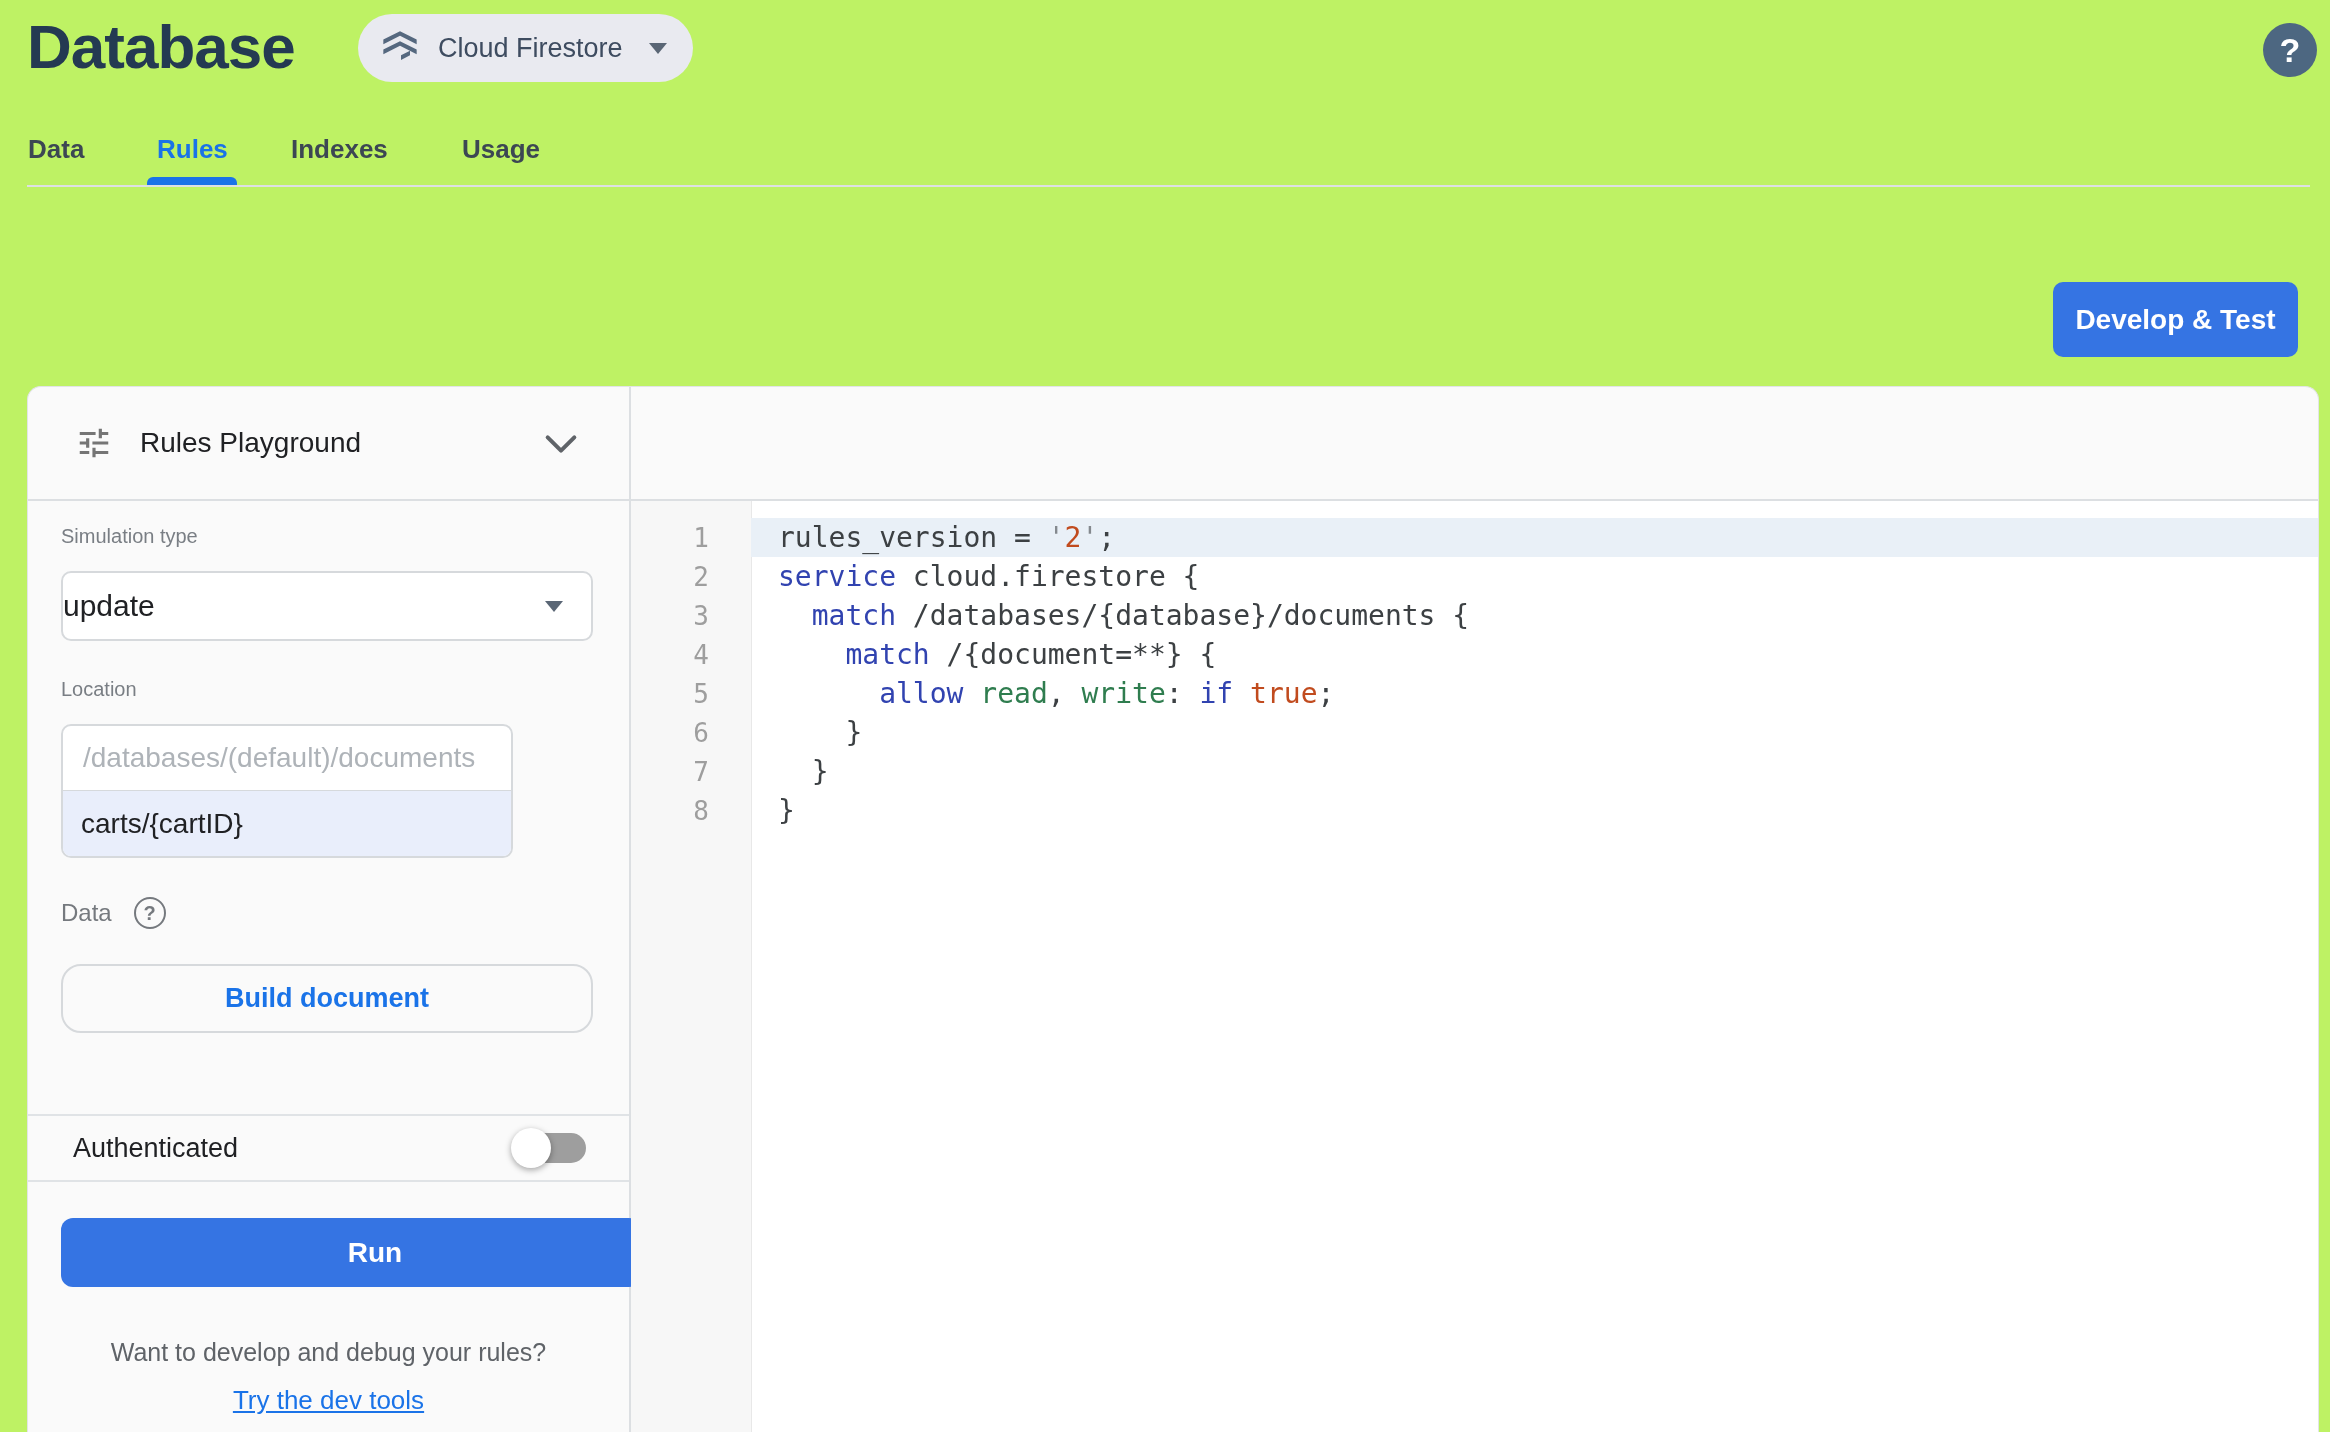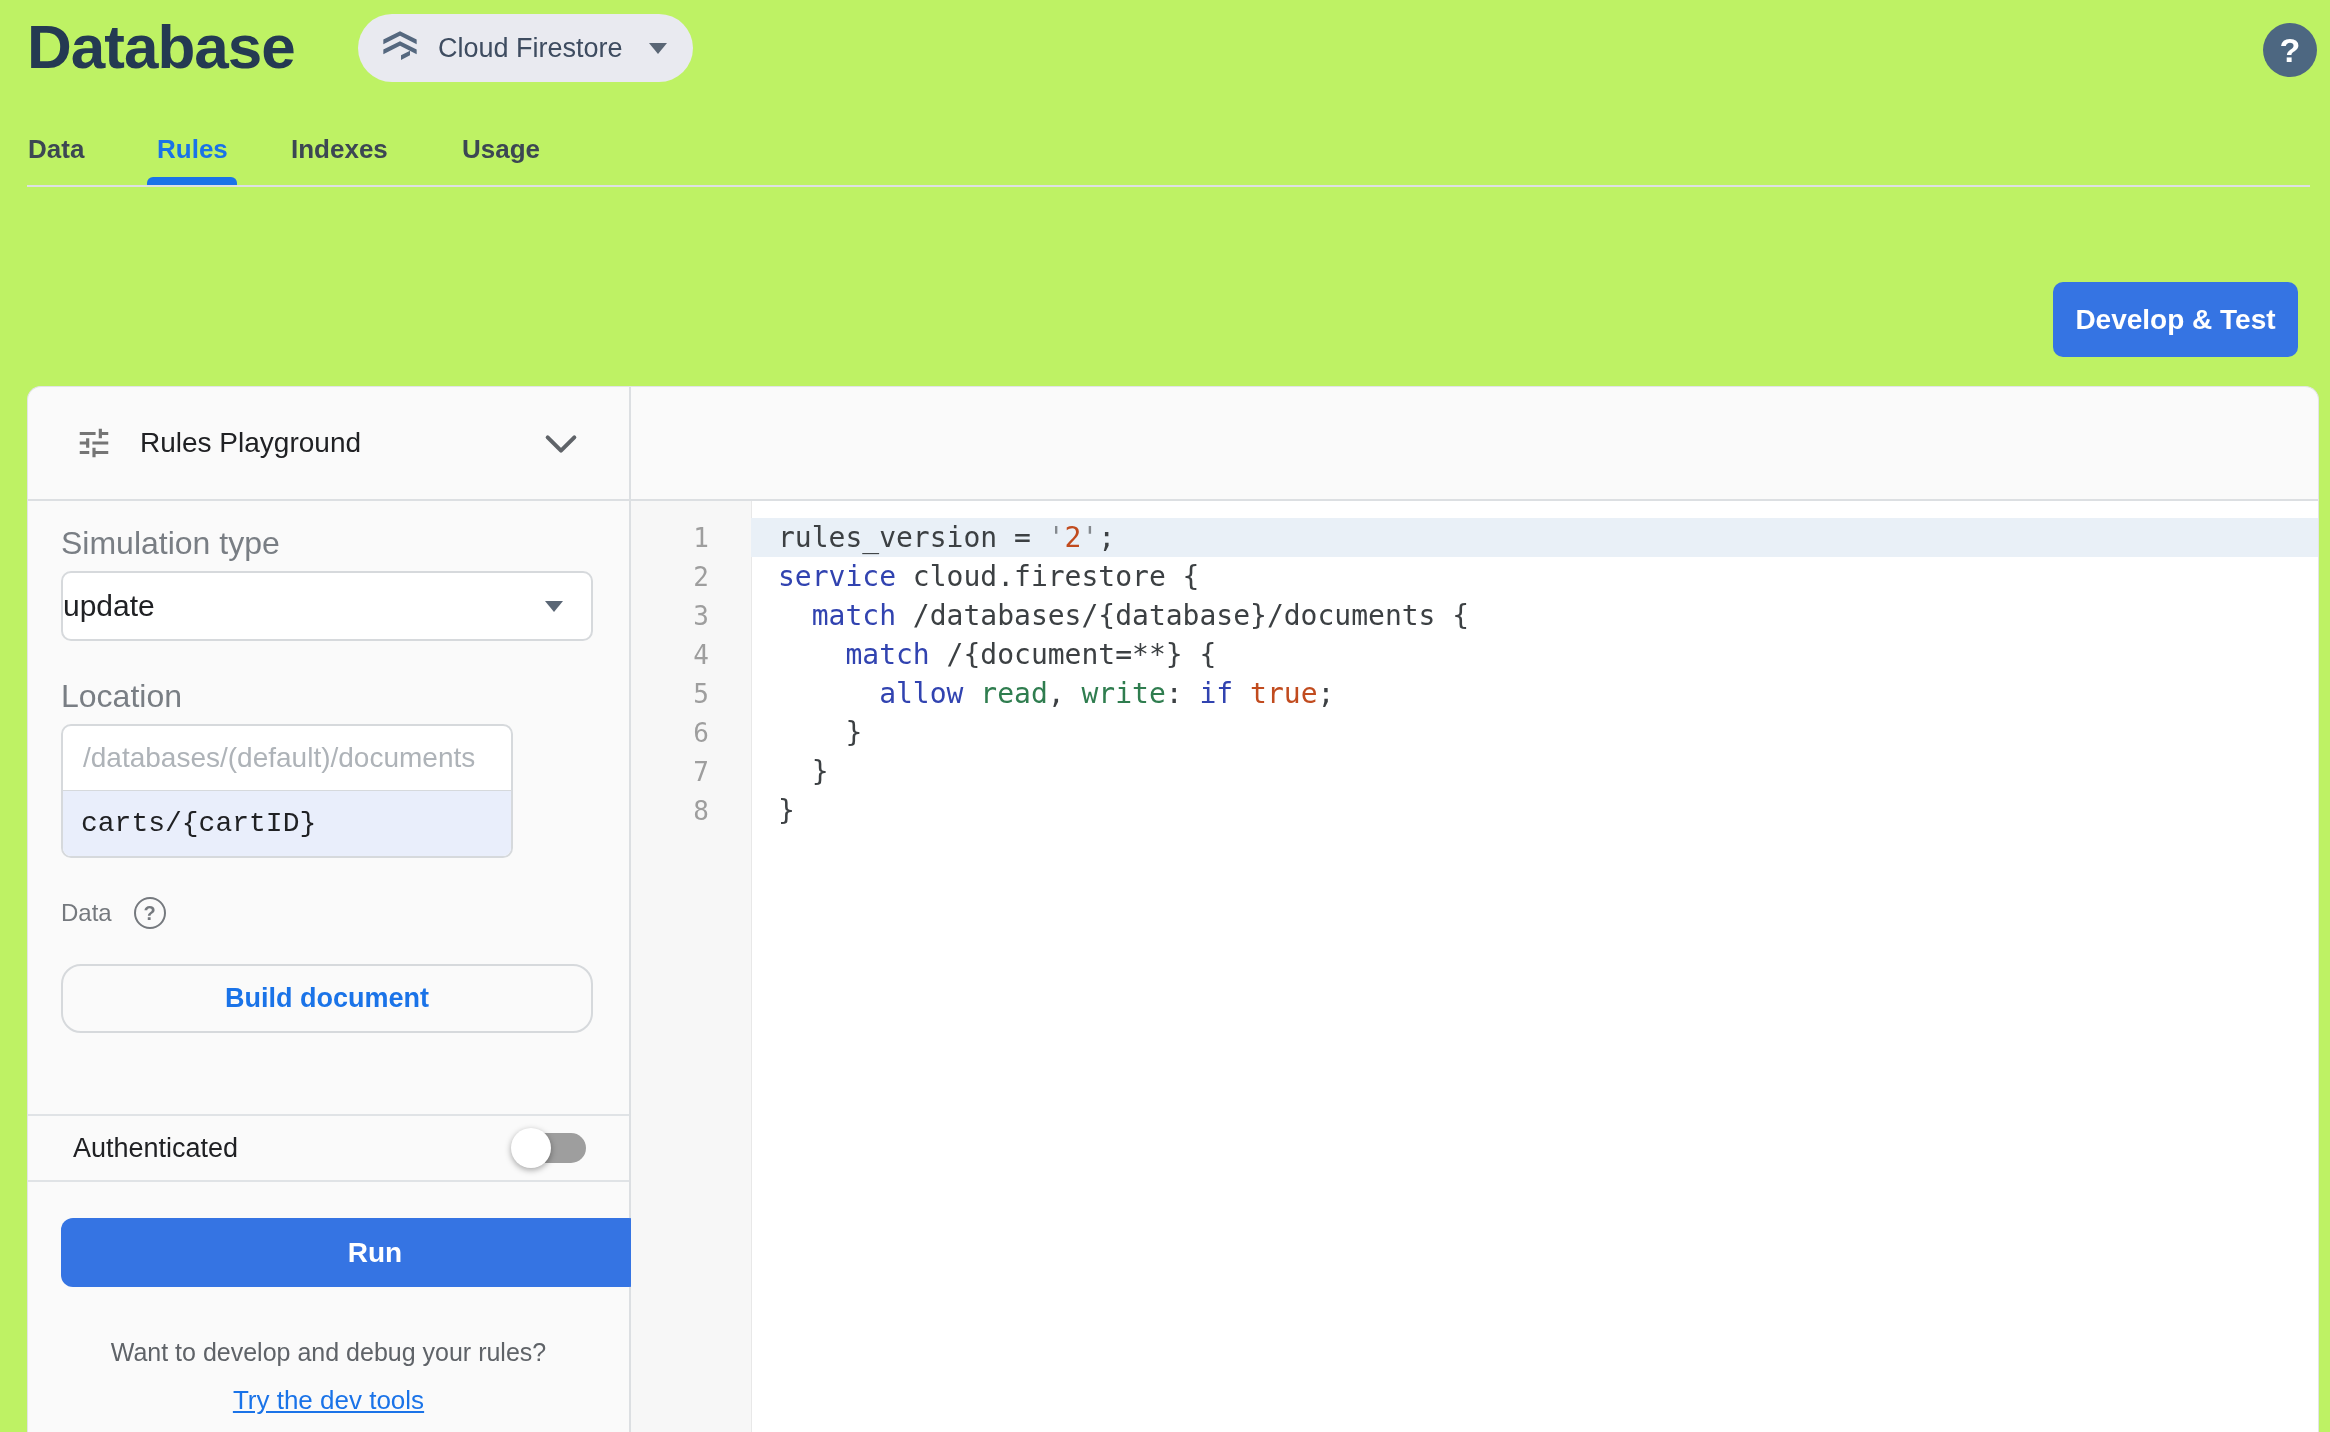--- a/index.html
+++ b/index.html
@@ -33,31 +33,31 @@
   
   .card{position:absolute;left:27px;top:386px;width:2292px;height:1046px;background:#fafafa;
         border:1px solid #e2e4e7;border-bottom:none;border-radius:14px 14px 0 0;box-sizing:border-box;}
   .card-header{position:absolute;left:0;top:0;width:100%;height:112px;border-bottom:2px solid #dcdfe2;}
   .pg-title-row{position:absolute;left:47px;top:0;height:112px;display:flex;align-items:center;gap:27px;}
   .pg-title{font-size:28px;color:#202124;}
   .pg-chevron{position:absolute;left:516px;top:47px;}
   .v-divider{position:absolute;left:601px;top:0;width:2px;height:100%;background:#dcdfe2;}
 
   
-  .fld-label{position:absolute;left:33px;font-size:32px;color:#797e84;}
+  .fld-label{position:absolute;left:33px;font-size:20px;color:#797e84;}
   .select-box{position:absolute;left:33px;top:184px;width:532px;height:70px;background:#fff;
               border:2px solid #d6d9dc;border-radius:10px;box-sizing:border-box;display:flex;
               align-items:center;font-size:30px;color:#202124;cursor:pointer;}
   .select-box .caret-down{position:absolute;right:28px;}
   .loc-box{position:absolute;left:33px;top:337px;width:452px;height:134px;background:#fff;
            border:2px solid #d6d9dc;border-radius:10px;box-sizing:border-box;overflow:hidden;}
   .loc-base{height:65px;border-bottom:1px solid #d6d9dc;display:flex;align-items:center;
             padding-left:20px;font-size:28px;color:#aeb3b8;box-sizing:border-box;}
   .loc-input{height:65px;background:#e9eefb;display:flex;align-items:center;padding-left:18px;
-             font-size:28px;color:#202124;box-sizing:border-box;cursor:text;font-family:Liberation Mono, monospace;}
+             font-size:28px;color:#202124;box-sizing:border-box;cursor:text;}
   .data-row{position:absolute;left:33px;top:510px;display:flex;align-items:center;gap:22px;}
   .data-label{font-size:24px;color:#75797e;}
   .q-outline{width:32px;height:32px;border:2px solid #75797e;border-radius:50%;box-sizing:border-box;
              display:flex;align-items:center;justify-content:center;font-size:20px;font-weight:700;
              color:#75797e;cursor:pointer;}
   .build-btn{position:absolute;left:33px;top:577px;width:532px;height:69px;border-radius:20px;
              border:2px solid #d6d9dc;box-sizing:border-box;background:transparent;color:#1a73e8;
              font-size:27px;font-weight:600;display:flex;align-items:center;justify-content:center;cursor:pointer;}
   .h-divider{position:absolute;left:0;width:601px;height:2px;background:#e0e3e6;}
   .auth-label{position:absolute;left:45px;top:746px;font-size:27px;color:#202124;}

